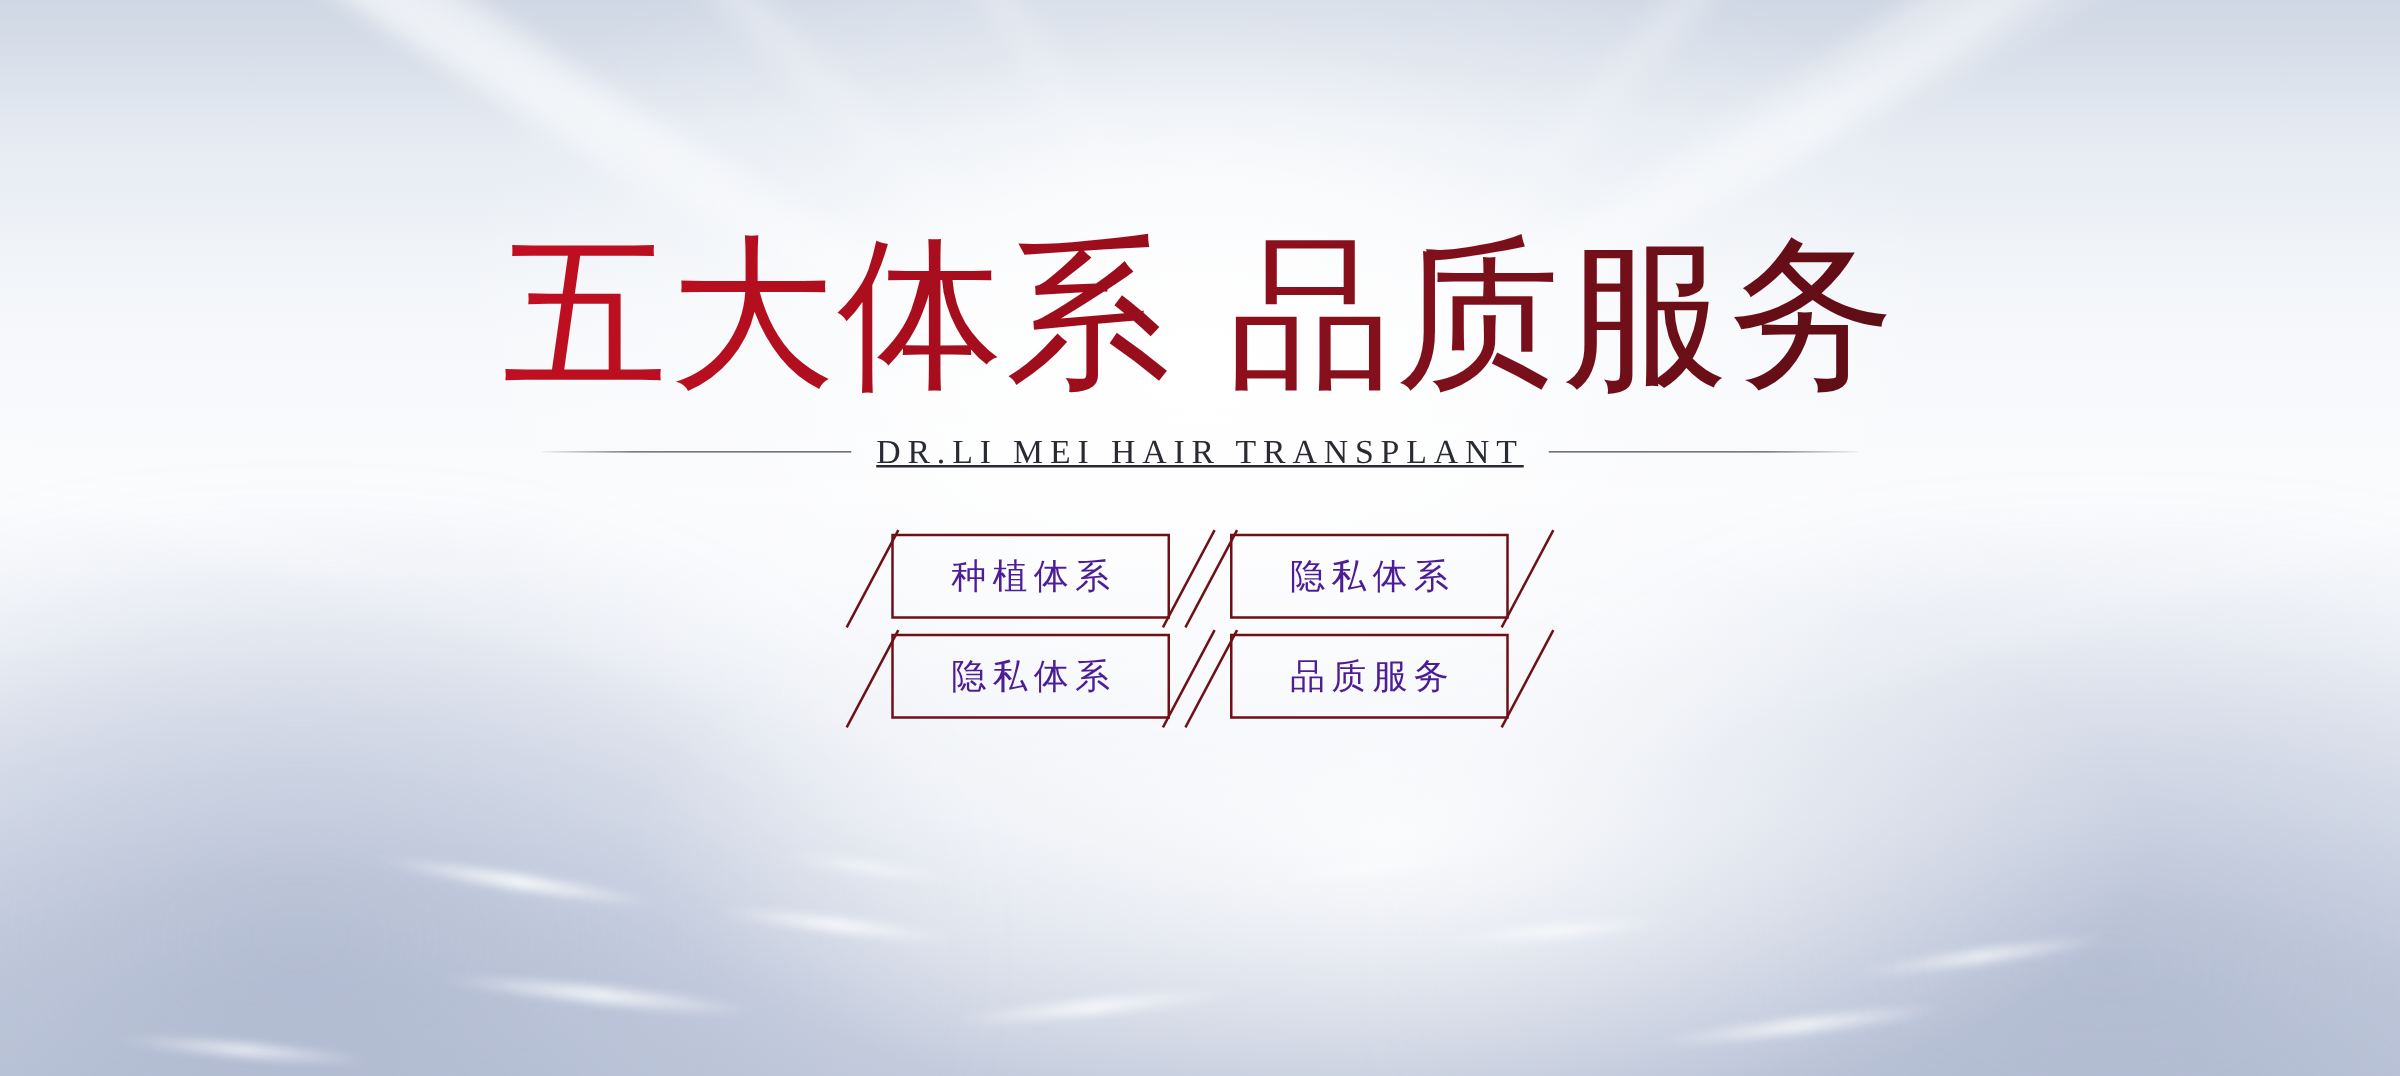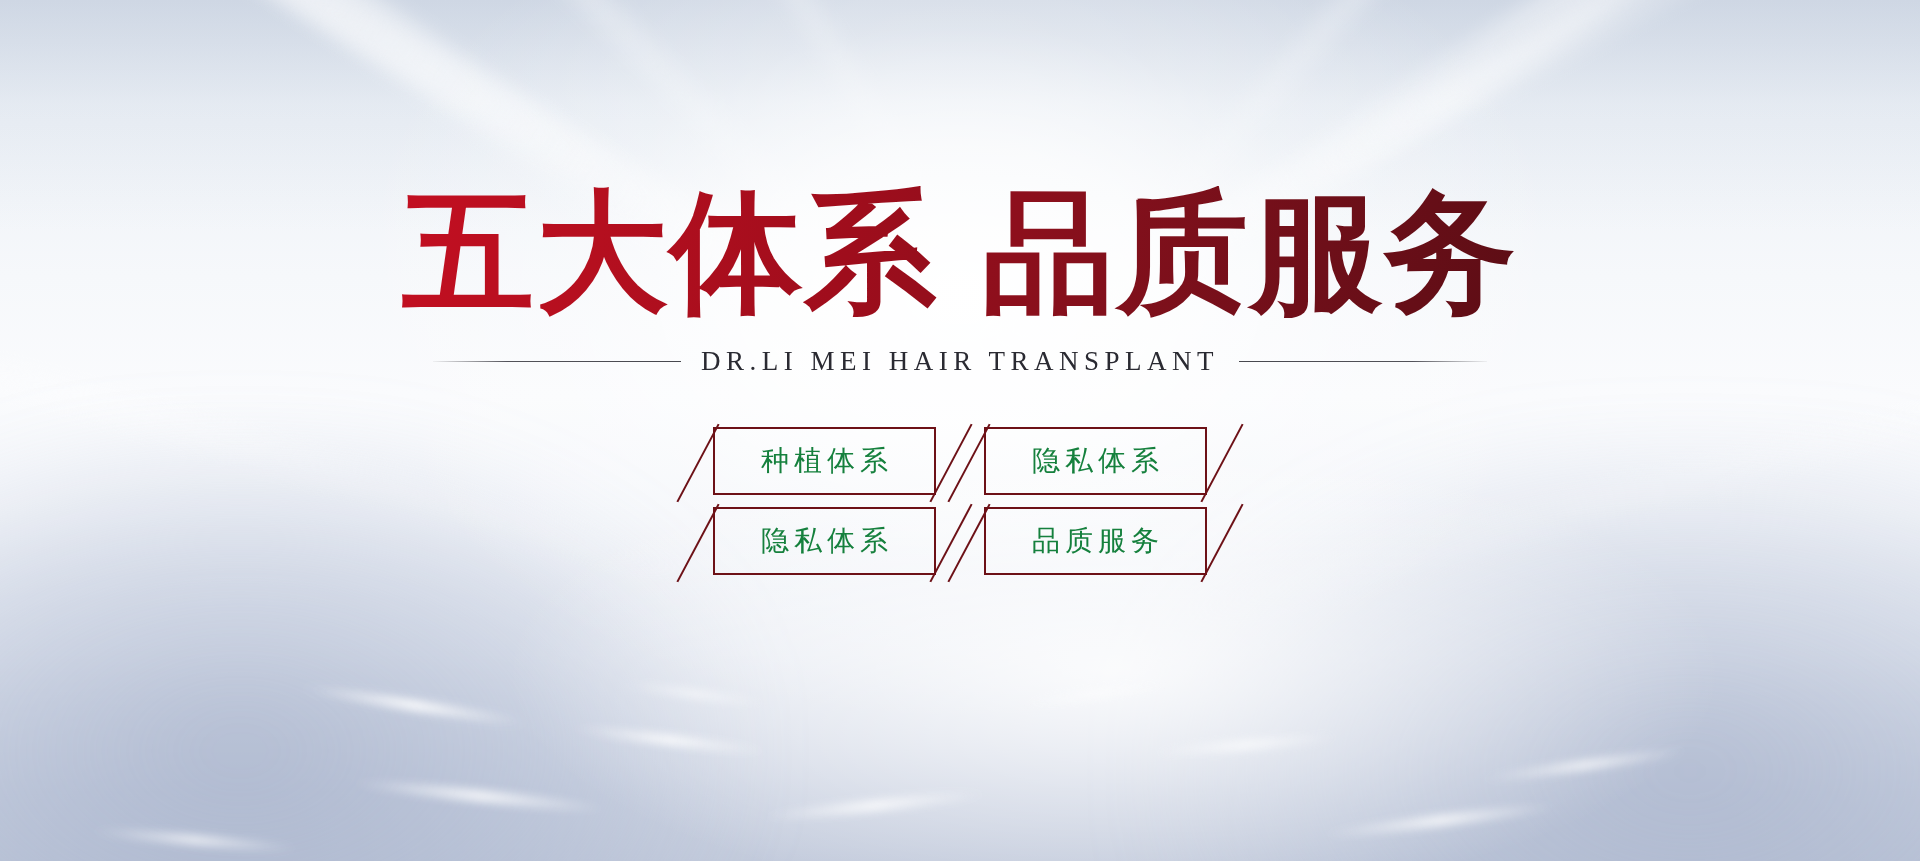--- a/index.html
+++ b/index.html
@@ -108,21 +108,21 @@
     inset: 0;
     display: flex;
     flex-direction: column;
     align-items: center;
   }
 
   .headline {
     margin-top: 186px;
     font-size: 132px;
     line-height: 1.0;
-    font-weight: 700;
+    font-weight: 400;
     letter-spacing: 2px;
     white-space: nowrap;
     background: linear-gradient(100deg,
       #c20f21 0%,
       #b50f1f 18%,
       #9f0d1c 40%,
       #84101c 62%,
       #6e0f19 82%,
       #5d0d15 100%);
     -webkit-background-clip: text;
@@ -153,20 +153,21 @@
       rgba(40,40,48,0.05) 0%,
       rgba(40,40,48,0.80) 30%,
       rgba(40,40,48,0.85) 100%);
   }
   .sub-text {
     font-size: 27px;
     letter-spacing: 5.5px;
     color: #2a2a32;
     white-space: nowrap;
     font-family: "Liberation Serif", "DejaVu Serif", serif;
+    text-decoration: underline;
   }
 
   .badge-rows {
     margin-top: 50px;
     display: flex;
     flex-direction: column;
     align-items: center;
     gap: 12px;
   }
   .badge-row {
@@ -181,21 +182,21 @@
     height: 68px;
     border: 2px solid #6d1117;
     display: flex;
     align-items: center;
     justify-content: center;
     box-sizing: border-box;
   }
   .badge-label {
     font-size: 28px;
     letter-spacing: 5px;
-    color: #15803d;
+    color: #4c1d95;
     white-space: nowrap;
     font-family: "DejaVu Serif", "Liberation Serif", serif;
     padding-left: 5px;
   }
   .slash {
     position: absolute;
     width: 2px;
     height: 88px;
     background: #6d1117;
     transform: rotate(28deg);

